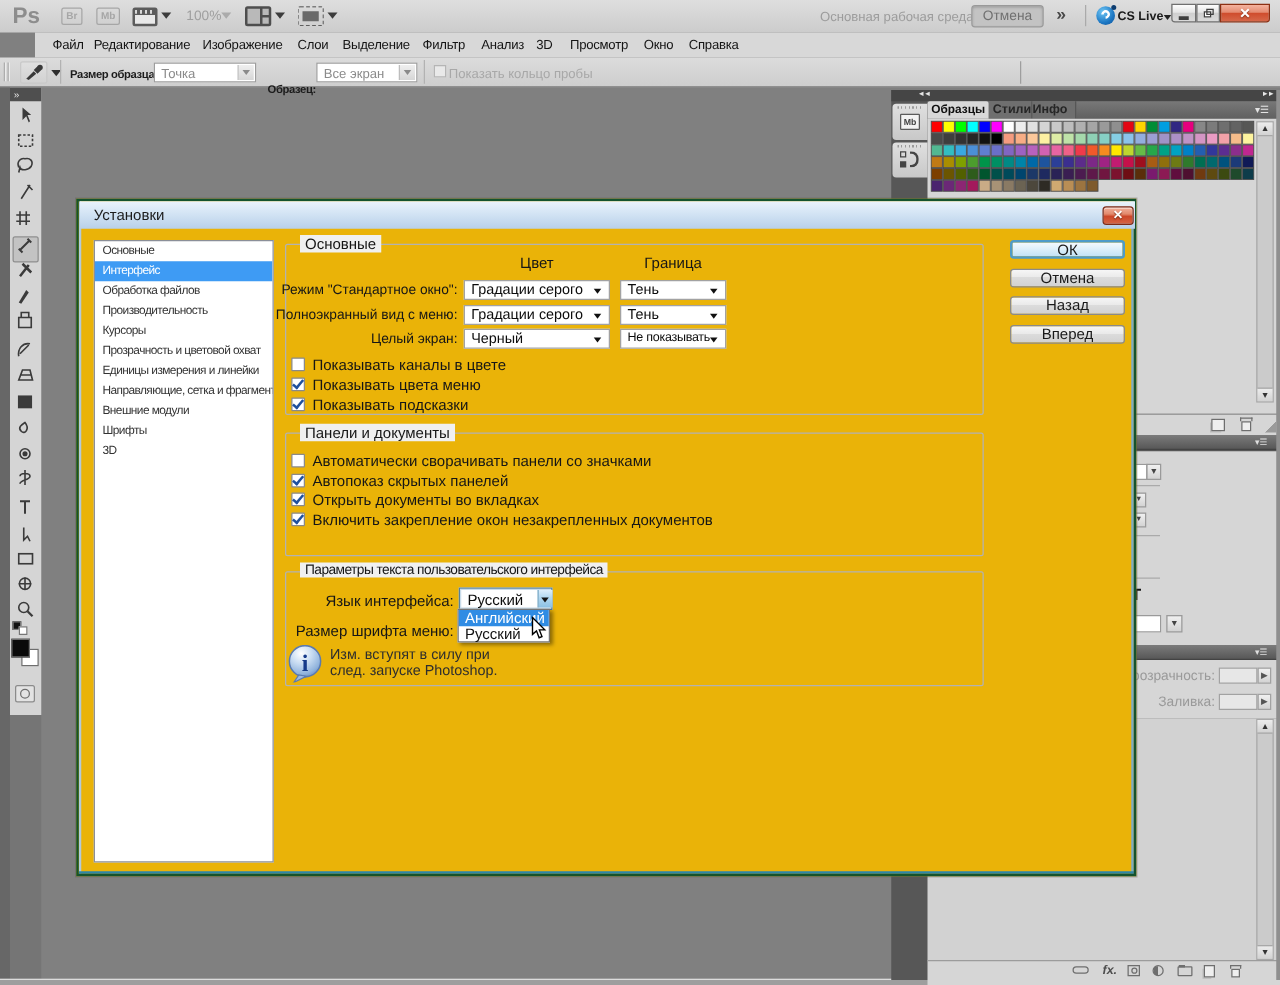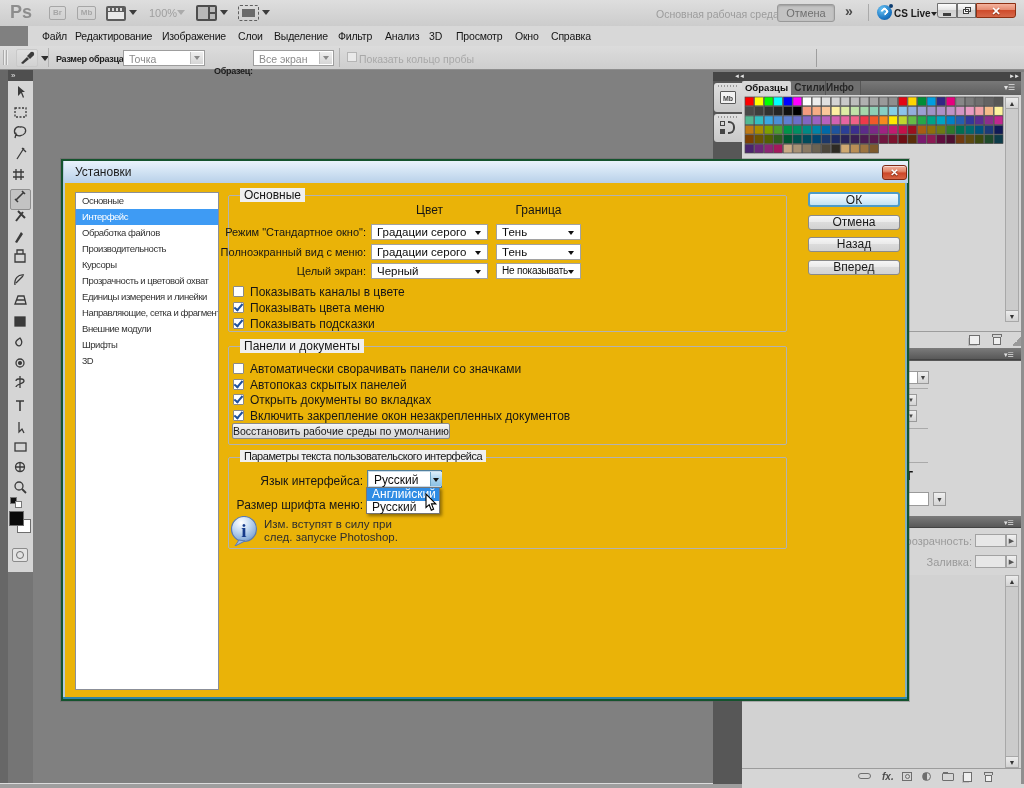--- a/index.html
+++ b/index.html
@@ -419,21 +419,20 @@
       <span>Панели и документы</span>
     </div>
   <div class="ck" style="left:170px;top:202px"></div>
     <div class="lbl" style="left:187px;top:201px">Автоматически сворачивать панели со значками</div>
   <div class="ck c" style="left:170px;top:218px"></div>
     <div class="lbl" style="left:187px;top:217px">Автопоказ скрытых панелей</div>
   <div class="ck c" style="left:170px;top:233px"></div>
     <div class="lbl" style="left:187px;top:232px">Открыть документы во вкладках</div>
   <div class="ck c" style="left:170px;top:249px"></div>
     <div class="lbl" style="left:187px;top:248px">Включить закрепление окон незакрепленных документов</div>
-  <div class="ab" style="left:169px;top:262px;width:218px;height:16px;background:linear-gradient(#f7f7f7,#e3e3e3 48%,#d6d6d6);border:1px solid #8a8a8a;border-radius:2px;font-size:10.5px;color:#161616;text-align:center;line-height:15px;white-space:nowrap">Восстановить рабочие среды по умолчанию</div>
   <div class="grp" style="left:165px;top:296px;width:559px;height:92px">
       <span style="font-size:11px;letter-spacing:-0.45px">Параметры текста пользовательского интерфейса</span>
     </div>
   <div class="lbl" style="left:150px;top:313px;width:150px;text-align:right">Язык интерфейса:</div>
   <div class="ab" style="left:304px;top:309px;width:75px;height:18px;border:1px solid #53809c;background:#fff;box-shadow:inset 0 0 0 1px #c9dcea">
     <div class="ab" style="left:6px;top:2px;font-size:12px;color:#0c0c0c">Русский</div>
     <div class="ab" style="left:62px;top:1px;width:12px;height:14px;background:linear-gradient(#dceefb,#b1d7ef 45%,#8cc1e4);border-left:1px solid #6da3c4"></div>
     <div class="ab" style="left:65px;top:7px;border:3px solid transparent;border-top:4px solid #141414"></div>
   </div>
   <div class="lbl" style="left:100px;top:337px;width:200px;text-align:right">Размер шрифта меню:</div>

